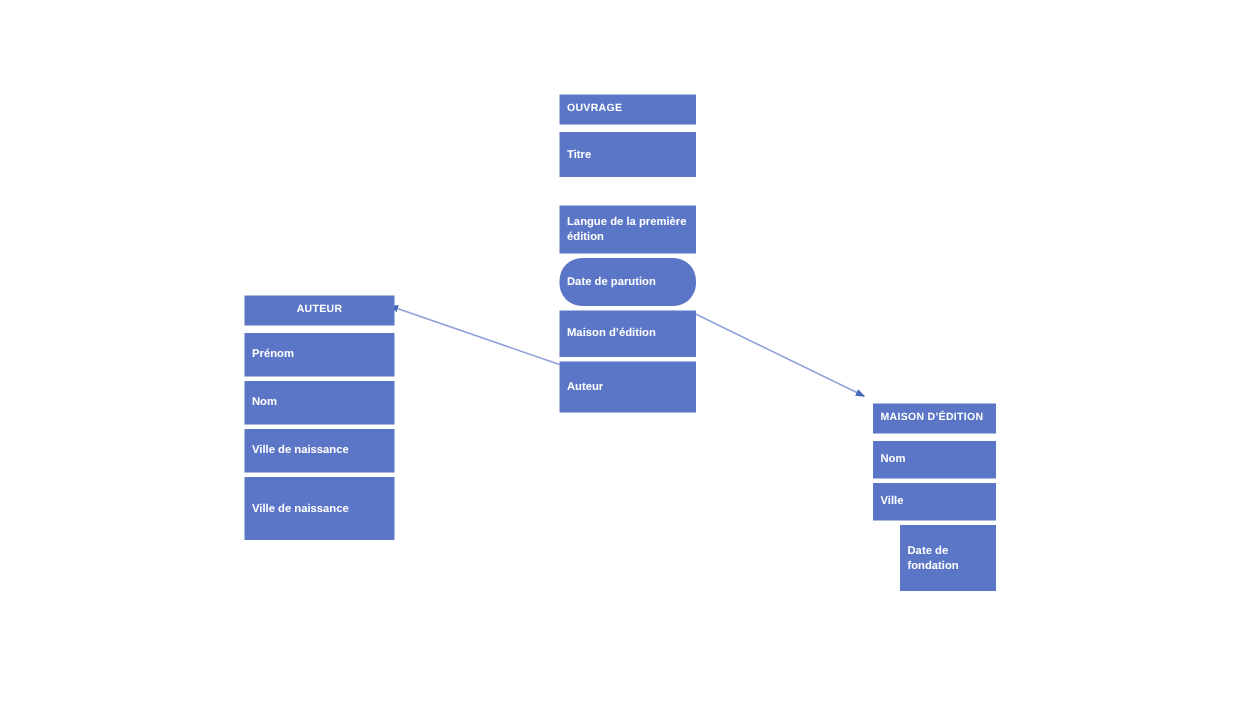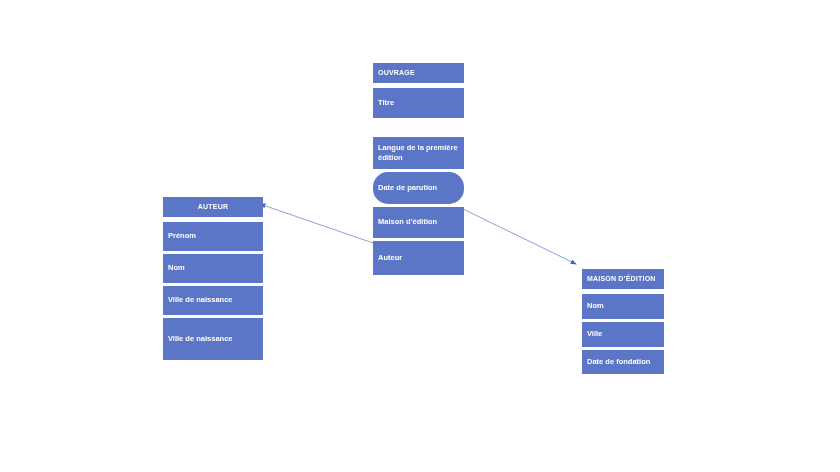--- a/index.html
+++ b/index.html
@@ -65,21 +65,21 @@
   #entity-auteur .cell-0 { margin-top: 5px; height: 29px; }
   #entity-auteur .cell-1 { margin-top: 3px; height: 29px; }
   #entity-auteur .cell-2 { margin-top: 3px; height: 29px; }
   #entity-auteur .cell-3 { margin-top: 3px; height: 29px; }
   #entity-auteur .cell-4 { margin-top: 3px; height: 42px; }
   
   #entity-maison { left: 582px; top: 269px; width: 82px; }
   #entity-maison .hdr { height: 20px; }
   #entity-maison .cell-0 { margin-top: 5px; height: 25px; }
   #entity-maison .cell-1 { margin-top: 3px; height: 25px; }
-  #entity-maison .cell-2 { margin-top: 3px; height: 24px; }
+  #entity-maison .cell-2 { margin-top: 3px; height: 44px; margin-left: 18px; }
 </style>
 </head>
 <body>
 
 <div class="canvas">
 
   <svg class="connector-layer" width="840" height="472" viewBox="0 0 840 472" xmlns="http://www.w3.org/2000/svg">
     <defs>
       <marker id="arrowhead" markerWidth="7" markerHeight="6" refX="5.5" refY="2.4" orient="auto" markerUnits="userSpaceOnUse">
         <path d="M0,0 L6.5,2.4 L0,4.8 Z"></path>

